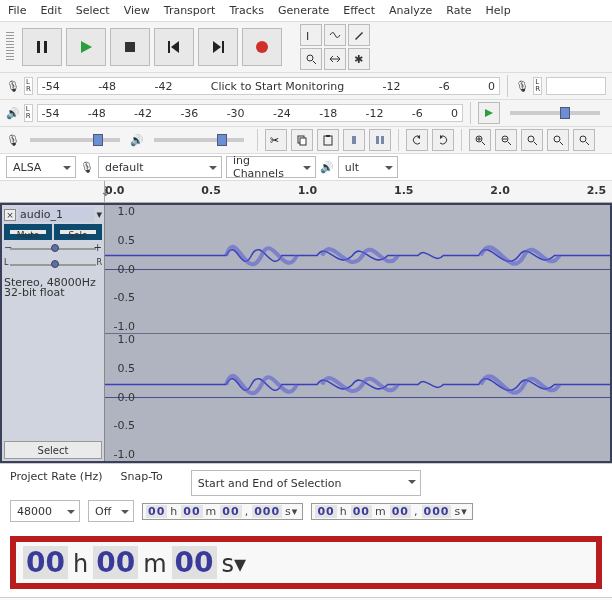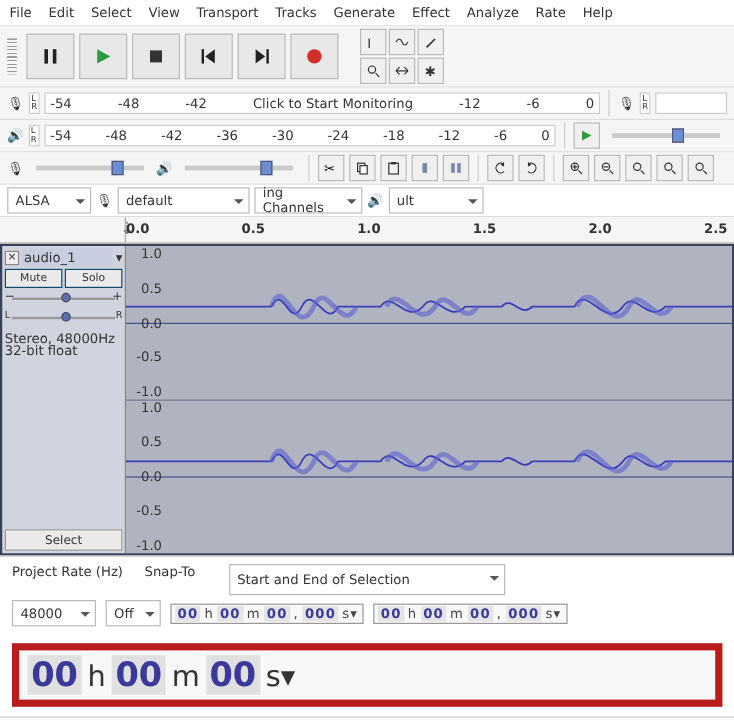--- a/index.html
+++ b/index.html
@@ -24,21 +24,21 @@
 .ruler{display:flex;height:22px;background:#f5f5f5;border-bottom:1px solid #aaa;position:relative}
 .pin{position:absolute;left:100px;top:2px;font-size:14px;color:#777}
 .ruler .track-space{width:105px;border-right:1px solid #aaa}
 .ruler .scale{flex:1;position:relative;font-size:10px}
 .ruler .scale span{position:absolute;top:3px;font-weight:bold}
 .tracks{display:flex;height:260px;background:#9fa4b3;border:2px solid #3a3f5a}
 .track-panel{width:103px;background:#d0d4de;border-right:1px solid #888;padding:2px;display:flex;flex-direction:column;gap:2px}
 .track-title{display:flex;align-items:center;gap:2px;font-size:10px}
 .track-title .x{width:12px;height:12px;border:1px solid #888;display:flex;align-items:center;justify-content:center;font-size:9px;cursor:pointer;background:#eee}
 .mutesolo{display:flex;gap:2px}
-.mutesolo button{flex:1;height:16px;font-size:9px;border:1px solid #0c4a6e;background:#eaeaea;cursor:pointer}
+.mutesolo button{flex:1;height:16px;font-size:9px;border:6px solid #0c4a6e;background:#eaeaea;cursor:pointer}
 .tslider{height:14px;position:relative}
 .tslider .bar{position:absolute;top:6px;left:6px;right:6px;height:2px;background:#999}
 .tslider .dot{position:absolute;top:2px;left:48%;width:8px;height:8px;border-radius:50%;background:#5a6fb0;border:1px solid #445}
 .tinfo{font-size:8px;line-height:10px;color:#444;margin-top:4px}
 .select-btn{margin-top:auto;height:18px;border:1px solid #999;background:#eaeaea;cursor:pointer;font-size:10px}
 .waves{flex:1;display:flex;flex-direction:column}
 .wave{flex:1;position:relative;background:#b0b4c0;border-bottom:1px solid #6a6f88}
 .wave:last-child{border-bottom:none}
 .wave .mid{position:absolute;top:50%;left:0;right:0;height:1px;background:#4a4f8a}
 .wave svg{position:absolute;inset:0}
@@ -274,28 +274,28 @@
         <line x1="8" y1="8" x2="11" y2="11" stroke="#333"></line>
       </svg>
     </div>
 </div>
 
 <div class="row" style="background:#fff">
   <div class="combo" style="width:70px">
       <span>ALSA</span>
     </div>
   <span>🎙</span>
-  <div class="combo" style="width:110px">
+  <div class="combo" style="width:124px">
       <span>default</span>
     </div>
   <div class="combo" style="width:90px">
       <span>ing Channels</span>
     </div>
   <span>🔊</span>
-  <div class="combo" style="width:79px">
+  <div class="combo" style="width:60px">
       <span>ult</span>
     </div>
 </div>
 
 <div class="ruler">
   <span class="pin">⇣</span>
   <div class="track-space"></div>
   <div class="scale">
     <span style="left:0%">0.0</span>
     <span style="left:19%">0.5</span>

